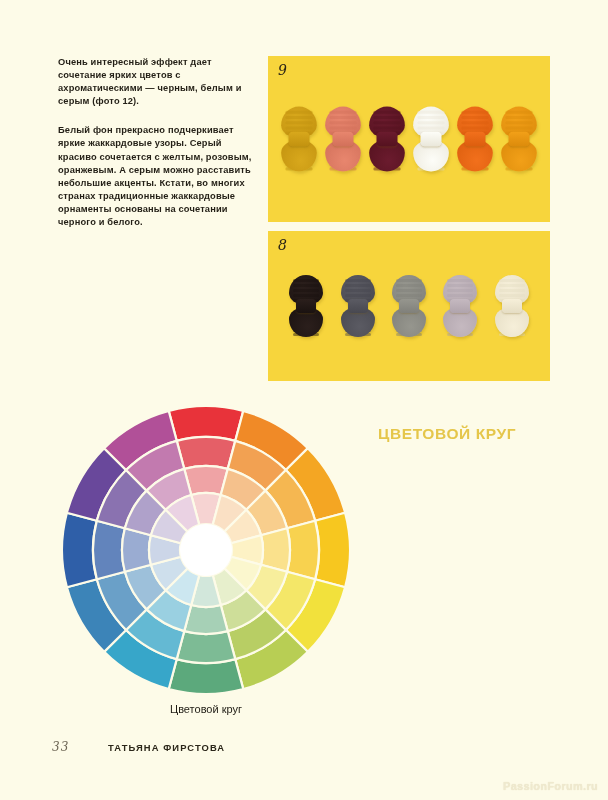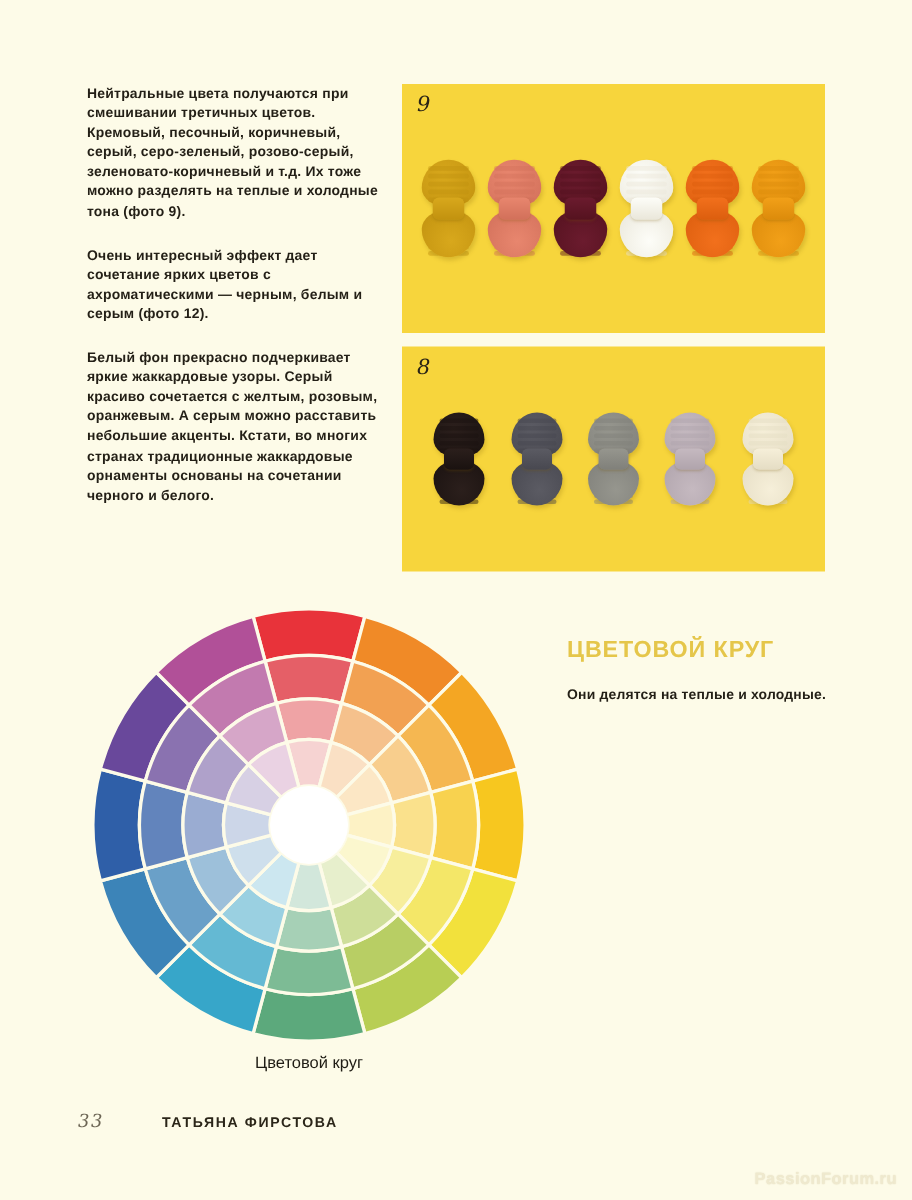--- a/index.html
+++ b/index.html
@@ -121,21 +121,20 @@
     letter-spacing:.3px;
     font-weight:600;
   }
 </style>
 </head>
 <body>
 
 <div class="page">
 
   <div class="text-col">
-    <p class="para">Нейтральные цвета получаются при смешивании третичных цветов. Кремовый, песочный, коричневый, серый, серо-зеленый, розово-серый, зеленовато-коричневый и т.д. Их тоже можно разделять на теплые и холодные тона (фото 9).</p>
     <p class="para">Очень интересный эффект дает сочетание ярких цветов с ахроматическими — черным, белым и серым (фото 12).</p>
     <p class="para">Белый фон прекрасно подчеркивает яркие жаккардовые узоры. Серый красиво сочетается с желтым, розовым, оранжевым. А серым можно расставить небольшие акценты. Кстати, во многих странах традиционные жаккардовые орнаменты основаны на сочетании черного и белого.</p>
   </div>
 
   <div class="photo" id="photo9">
     <div class="photo-num">9</div>
     <div class="skein-row">
         <div class="skein" style="transform: scale(1.05);">
           <div class="strand" style="background: rgb(194, 146, 15); top: 42px;"></div>
           <div class="strand" style="background: rgb(194, 146, 15); top: 46px;"></div>
@@ -371,20 +370,19 @@
         <path d="M64.09693372592011 64.09693372592014 A113 113 0 0 1 114.75344790341516 34.850381629335274 L122.25920021138828 62.86223059171826 A84 84 0 0 0 84.60303038033 84.60303038033001 Z" fill="#C27AAF" stroke="#FDFBE8" stroke-width="2.2"></path>
         <path d="M84.60303038033 84.60303038033001 A84 84 0 0 1 122.25920021138828 62.86223059171826 L129.24731442915632 88.9422279015231 A57 57 0 0 0 103.69491347236678 103.69491347236679 Z" fill="#D6A6C8" stroke="#FDFBE8" stroke-width="2.2"></path>
         <path d="M103.69491347236678 103.69491347236679 A57 57 0 0 1 129.24731442915632 88.9422279015231 L137.27070482733447 118.88592851648423 A26 26 0 0 0 125.61522368914976 125.61522368914976 Z" fill="#EAD2E3" stroke="#FDFBE8" stroke-width="2.2"></path>
         <circle cx="144" cy="144" r="26" fill="#FFFFFF"></circle>
       </svg>
   </div>
   <div class="wheel-caption">Цветовой круг</div>
 
   <div class="side">
     <h2>ЦВЕТОВОЙ КРУГ</h2>
-    <p>Они делятся на теплые и холодные.</p>
   </div>
 
   <div class="folio">33</div>
   <div class="author">ТАТЬЯНА ФИРСТОВА</div>
   <div class="watermark">PassionForum.ru</div>
 
 </div>
 
 </body></html>

